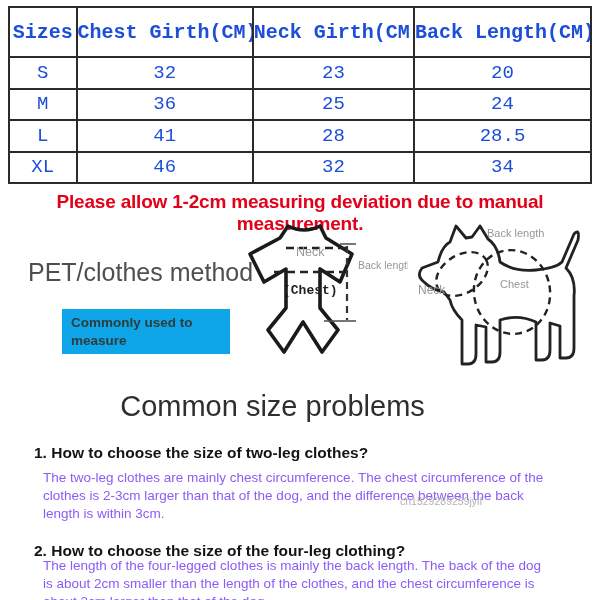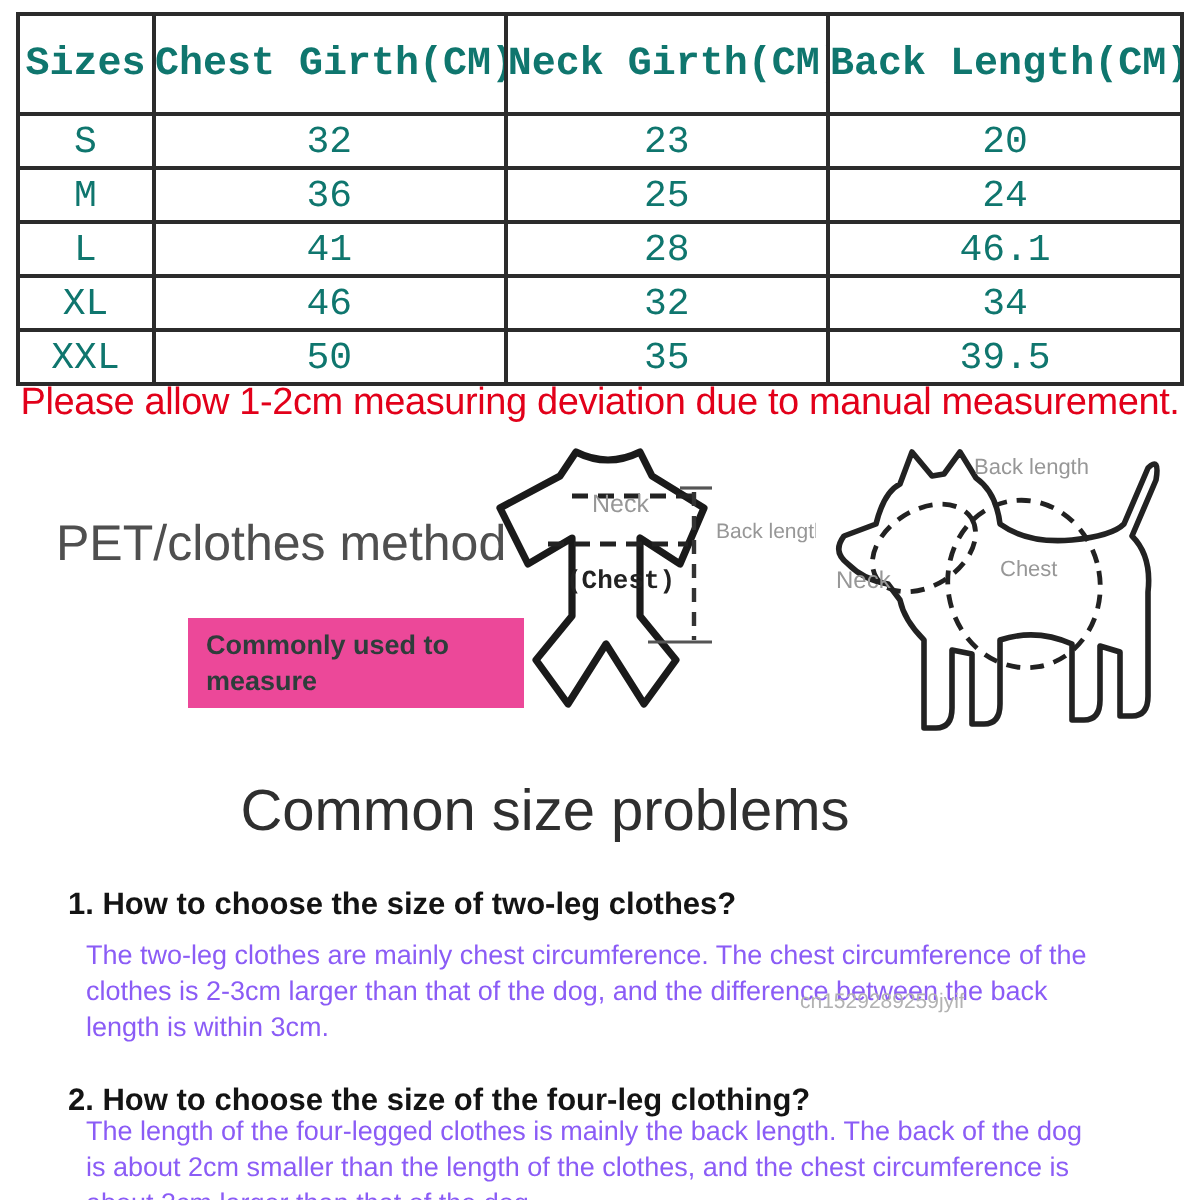--- a/index.html
+++ b/index.html
@@ -5,36 +5,36 @@
   html,body{margin:0;padding:0;background:#888;}
   .page{
     position:relative;width:600px;height:600px;background:#ffffff;
     font-family:"Liberation Sans",sans-serif;overflow:hidden;margin:0 auto;
   }
   
   .size-table{
     position:absolute;left:8px;top:6px;width:584px;height:178px;
     border-collapse:collapse;table-layout:fixed;
     font-family:"Liberation Mono","DejaVu Sans Mono",monospace;
-    color:#0f766e;
+    color:#1d4ed8;
   }
   .size-table th,.size-table td{
     border:2px solid #2b2b2b;text-align:center;vertical-align:middle;
     padding:0;overflow:hidden;white-space:nowrap;
   }
   .size-table th{height:48px;font-size:20px;font-weight:bold;}
   .size-table td{height:25px;font-size:19px;}
   .col-sizes{width:11.6%;}
   .col-chest{width:30.3%;}
   .col-neck{width:27.7%;}
   .col-back{width:30.4%;}
   
   .notice{
     position:absolute;left:0;top:191px;width:600px;text-align:center;
-    font-size:19px;font-weight:normal;letter-spacing:-0.2px;
+    font-size:19px;font-weight:bold;letter-spacing:-0.2px;
   }
   
   .method-title{
     position:absolute;left:28px;top:258px;font-size:25px;color:#4f4f4f;
   }
   .method-badge{
     position:absolute;left:62px;top:309px;width:150px;padding:5px 9px;
     font-size:13.5px;font-weight:bold;color:#2e3d3b;line-height:1.3;
   }
   .diagram{position:absolute;}
@@ -91,42 +91,36 @@
         <tr>
           <td>M</td>
           <td>36</td>
           <td>25</td>
           <td>24</td>
         </tr>
         <tr>
           <td>L</td>
           <td>41</td>
           <td>28</td>
-          <td>46.1</td>
+          <td>28.5</td>
         </tr>
         <tr>
           <td>XL</td>
           <td>46</td>
           <td>32</td>
           <td>34</td>
-        </tr>
-        <tr>
-          <td>XXL</td>
-          <td>50</td>
-          <td>35</td>
-          <td>39.5</td>
         </tr>
       </tbody>
   </table>
 
   <div class="notice" style="color: rgb(226, 0, 26);">Please allow 1-2cm measuring deviation due to manual measurement.</div>
 
   <div class="method-title">PET/clothes method</div>
 
-  <div class="method-badge" style="background: #ec4899; margin-left: 32px;">
+  <div class="method-badge" style="background: #0ea5e9;">
     <span>Commonly used to measure</span><br>
   </div>
 
   <svg class="diagram clothes-svg" width="162" height="145" viewBox="0 0 162 145">
     <path d="M 42 4 Q 58 12 74 4 L 80 16 L 106 32 L 94 60 L 74 47 L 74 86 L 92 108 L 76 130
              L 57 100 L 38 130 L 22 108 L 40 86 L 40 47 L 18 60 L 4 32 L 34 16 Z" fill="none" stroke="#1a1a1a" stroke-width="3.6" stroke-linejoin="round"></path>
     <line x1="40" y1="26" x2="102" y2="26" stroke="#222" stroke-width="2.6" stroke-dasharray="8 5"></line>
     <line x1="28" y1="50" x2="98" y2="50" stroke="#222" stroke-width="2.6" stroke-dasharray="8 5"></line>
     <line x1="94" y1="22" x2="110" y2="22" stroke="#555" stroke-width="1.6"></line>
     <line x1="101" y1="24" x2="101" y2="98" stroke="#333" stroke-width="2.2" stroke-dasharray="7 5"></line>

